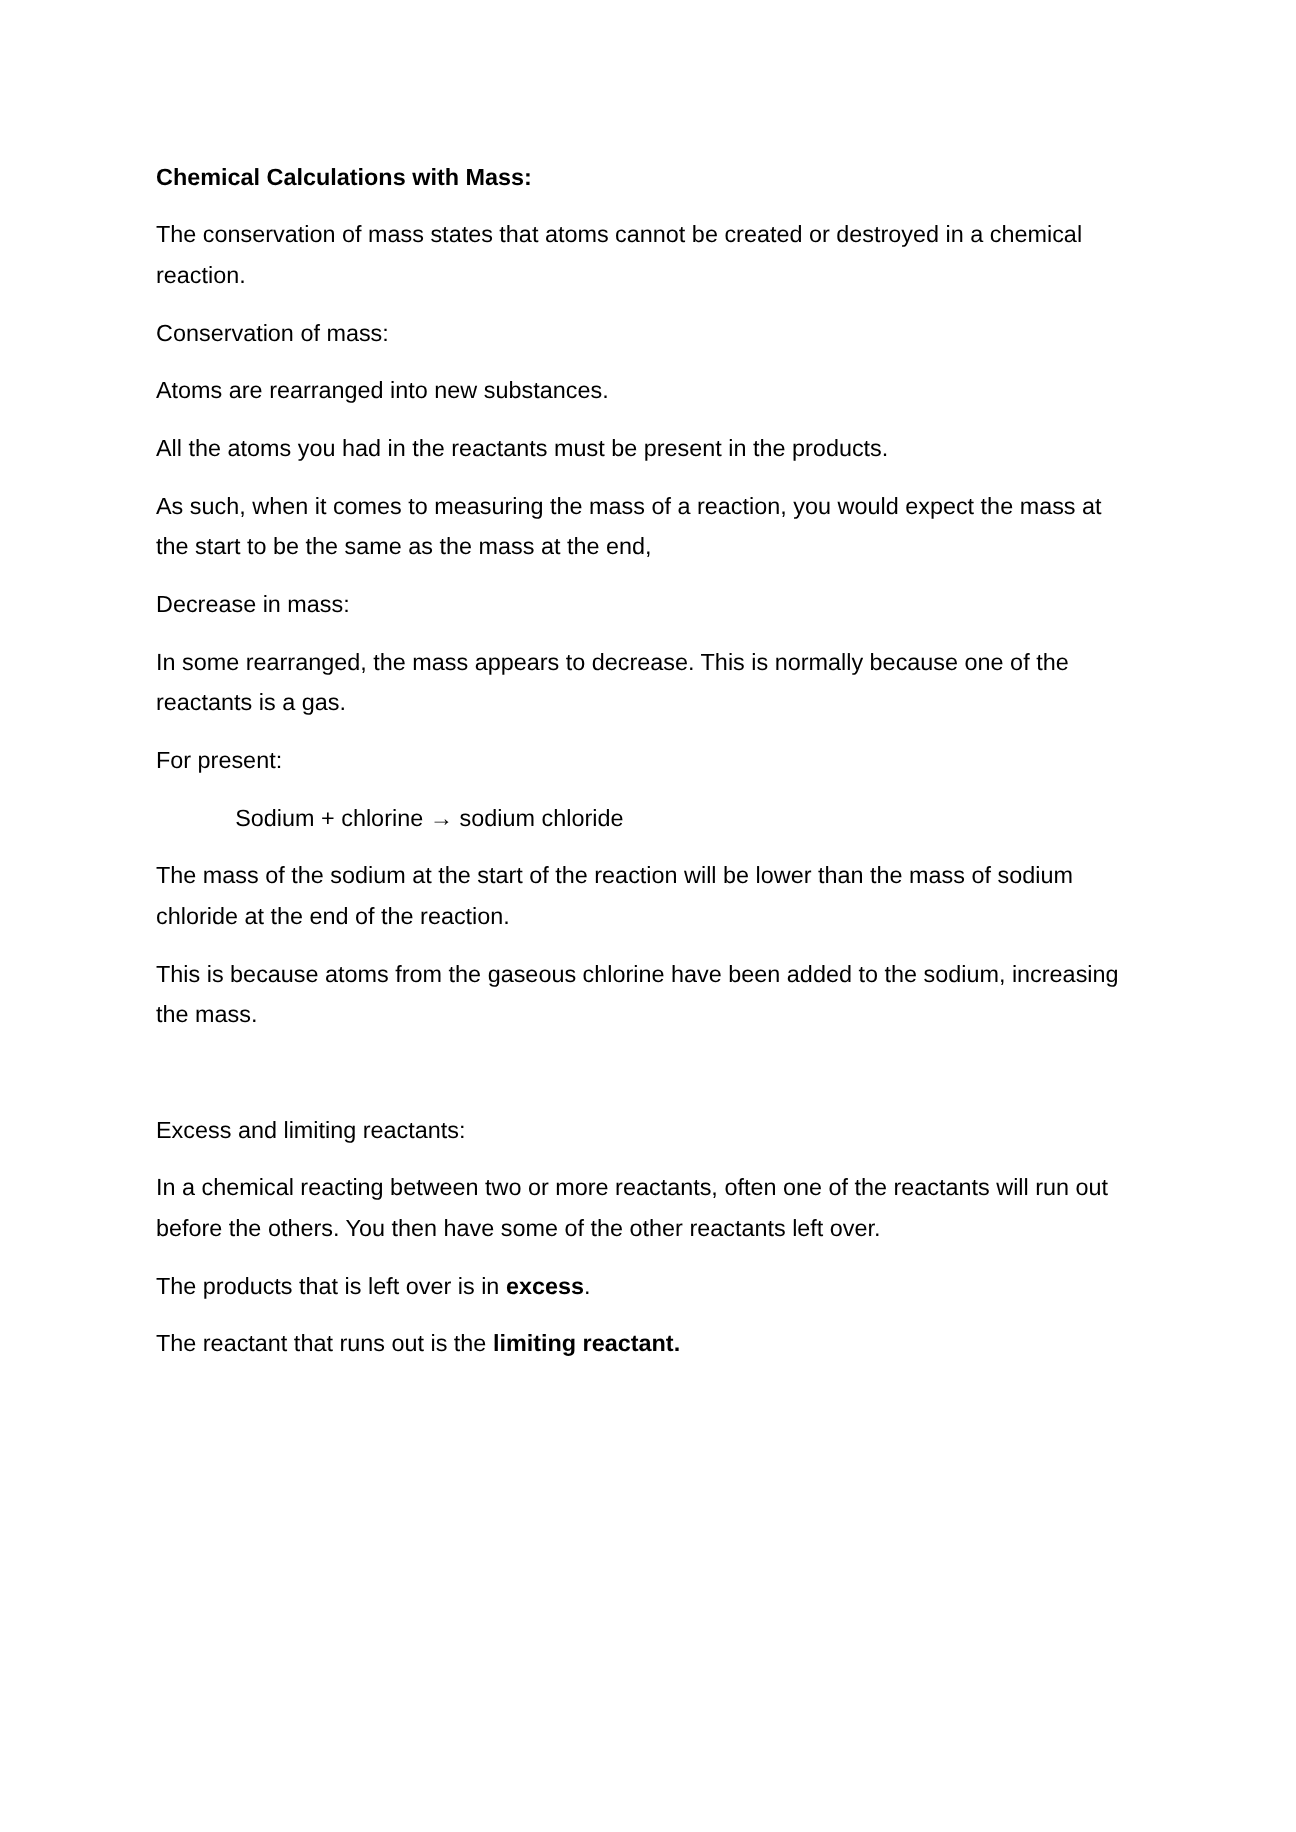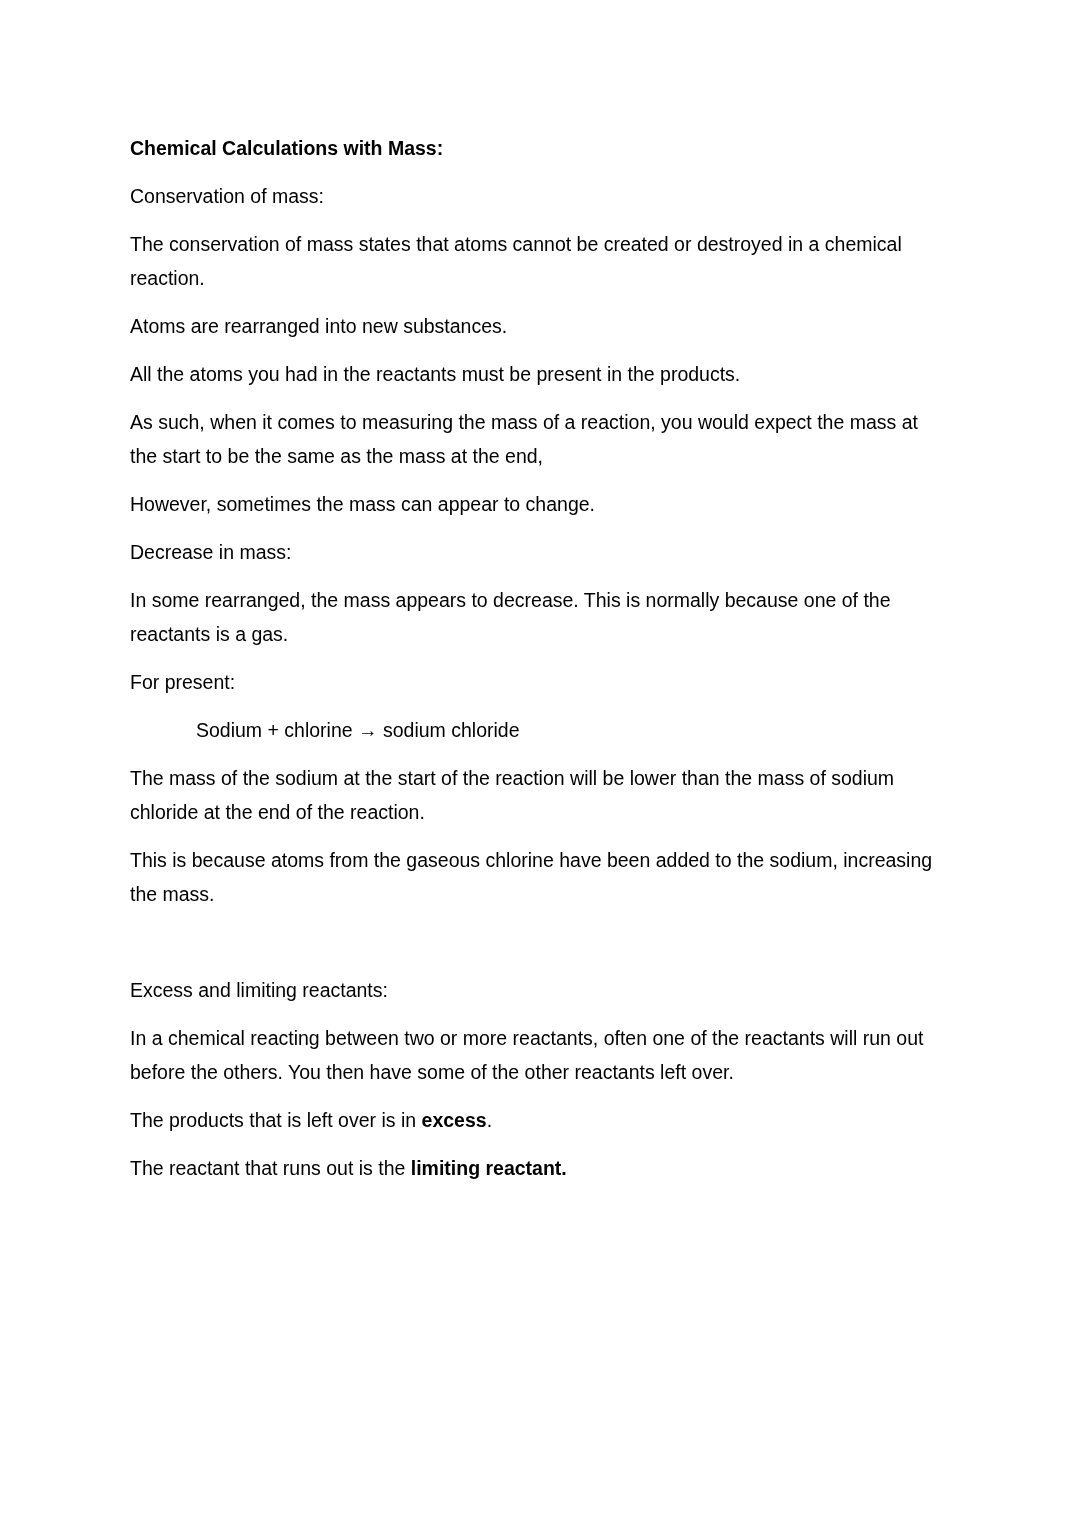--- a/index.html
+++ b/index.html
@@ -31,26 +31,25 @@
   .seg.bold { font-weight: 700; }
   .seg.arrow { font-weight: 700; }
   sub.seg { font-size: 0.66em; line-height: 0; }
 </style>
 </head>
 <body>
 
 <div class="page">
   <div>
       <p class="para heading"><span class="seg bold">Chemical Calculations with Mass:</span></p>
+      <p class="para normal"><span class="seg">The conservation of mass states that atoms cannot be created or destroyed in a chemical reaction.</span></p>
       <p class="para normal"><span class="seg">Conservation of mass:</span></p>
-      <p class="para normal"><span class="seg">The conservation of mass states that atoms cannot be created or destroyed in a chemical reaction.</span></p>
       <p class="para normal"><span class="seg">Atoms are rearranged into new substances.</span></p>
       <p class="para normal"><span class="seg">All the atoms you had in the reactants must be present in the products.</span></p>
       <p class="para normal"><span class="seg">As such, when it comes to measuring the mass of a reaction, you would expect the mass at the start to be the same as the mass at the end,</span></p>
-      <p class="para normal"><span class="seg">However, sometimes the mass can appear to change.</span></p>
       <p class="para normal"><span class="seg">Decrease in mass:</span></p>
       <p class="para normal"><span class="seg">In some rearranged, the mass appears to decrease. This is normally because one of the reactants is a gas.</span></p>
       <p class="para normal"><span class="seg">For present:</span></p>
       <p class="para indent"><span class="seg">Sodium + chlorine </span><span class="seg arrow">→</span><span class="seg"> sodium chloride</span></p>
       <p class="para normal"><span class="seg">The mass of the sodium at the start of the reaction will be lower than the mass of sodium chloride at the end of the reaction.</span></p>
       <p class="para normal"><span class="seg">This is because atoms from the gaseous chlorine have been added to the sodium, increasing the mass.</span></p>
       <p class="para empty"></p>
       <p class="para normal"><span class="seg">Excess and limiting reactants:</span></p>
       <p class="para normal"><span class="seg">In a chemical reacting between two or more reactants, often one of the reactants will run out before the others. You then have some of the other reactants left over.</span></p>
       <p class="para normal"><span class="seg">The products that is left over is in </span><span class="seg bold">excess</span><span class="seg">.</span></p>

